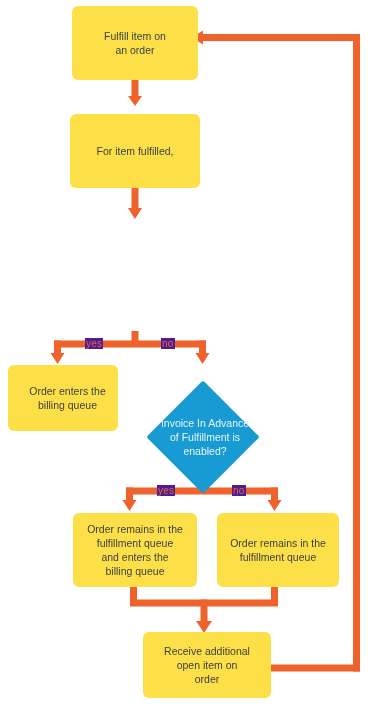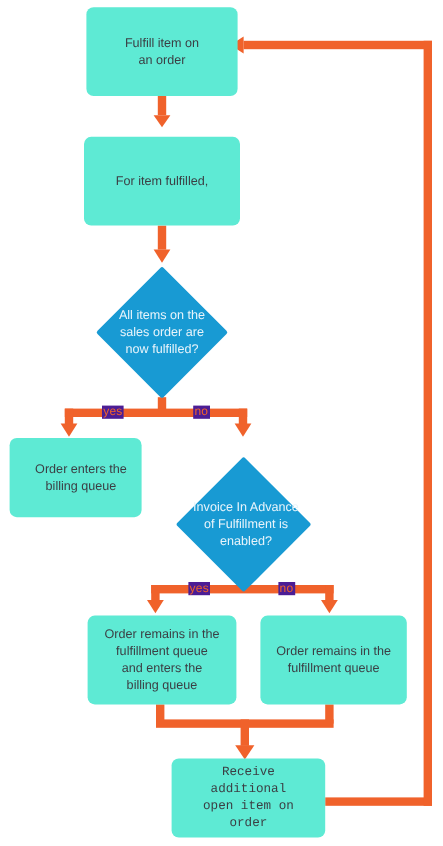--- a/index.html
+++ b/index.html
@@ -26,21 +26,21 @@
   }
   .node {
     position: absolute;
     box-sizing: border-box;
     display: flex;
     align-items: center;
     justify-content: center;
     text-align: center;
   }
   .proc {
-    background: #5eead4;
+    background: #fde047;
     border-radius: 6px;
     color: #3b3f44;
     font-size: 10.5px;
     line-height: 14px;
     padding: 4px 8px;
   }
   .decision-wrap {
     position: absolute;
   }
   .decision-shape {
@@ -145,30 +145,20 @@
       <span>an order</span>
     </div>
   </div>
 
   <div class="node proc" style="left:70px; top:114px; width:130px; height:74px;">
     <div>
       <span>For item fulfilled,</span><br>
     </div>
   </div>
 
-  <div class="decision-wrap" style="left:58px; top:222px; width:154px; height:110px;">
-    <div class="decision-shape" style="width:78px; height:78px; left:38px; top:16px;"></div>
-    <div class="decision-text">
-      <div>
-        <span>All items on the</span><br>
-        <span>sales order are</span><br>
-        <span>now fulfilled?</span>
-      </div>
-    </div>
-  </div>
 
   <div class="edge-label" style="left:85px; top:338px;">yes</div>
   <div class="edge-label" style="left:161px; top:338px;">no</div>
 
   <div class="node proc" style="left:8px; top:365px; width:110px; height:66px;padding-left:17px;">
     <div>
       <span>Order enters the</span><br>
       <span>billing queue</span>
     </div>
   </div>
@@ -196,21 +186,21 @@
     </div>
   </div>
 
   <div class="node proc" style="left:217px; top:513px; width:122px; height:74px;">
     <div>
       <span>Order remains in the</span><br>
       <span>fulfillment queue</span>
     </div>
   </div>
 
-  <div class="node proc" style="left:143px; top:632px; width:128px; height:66px;font-family:Liberation Mono, monospace;">
+  <div class="node proc" style="left:143px; top:632px; width:128px; height:66px;">
     <div>
       <span>Receive additional</span><br>
       <span>open item on</span><br>
       <span>order</span>
     </div>
   </div>
 
 </div>
 
 </body></html>

